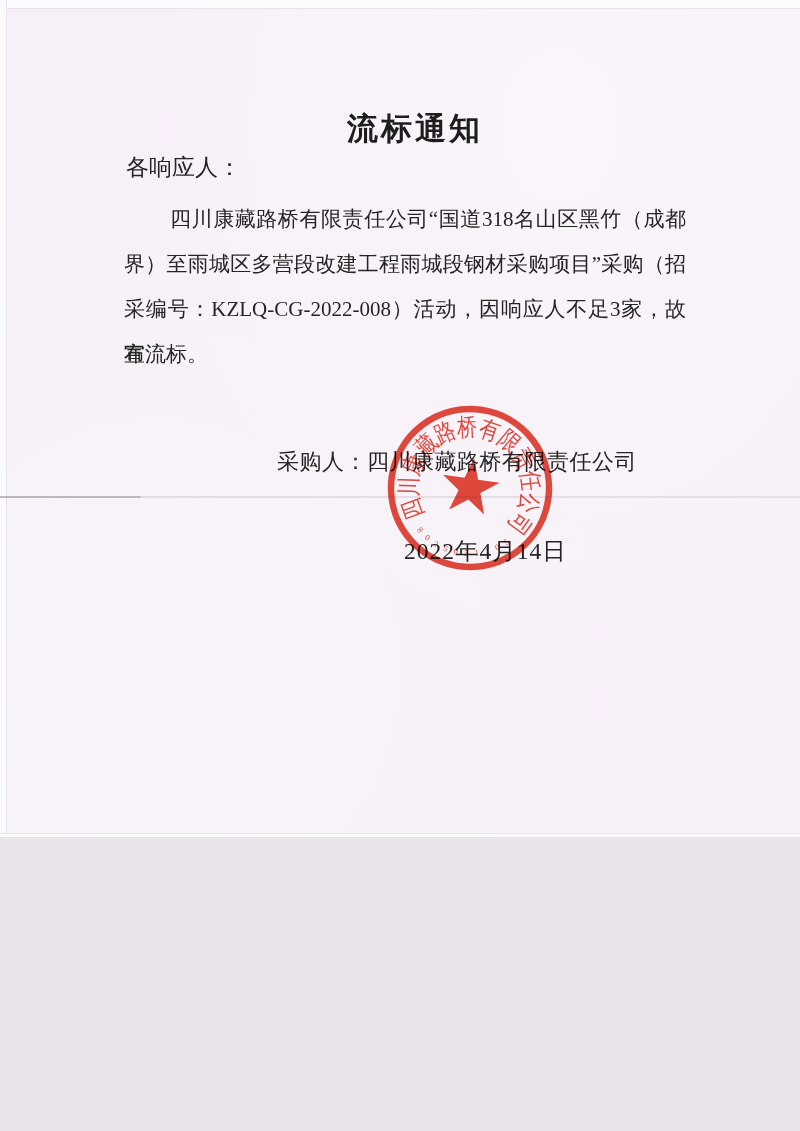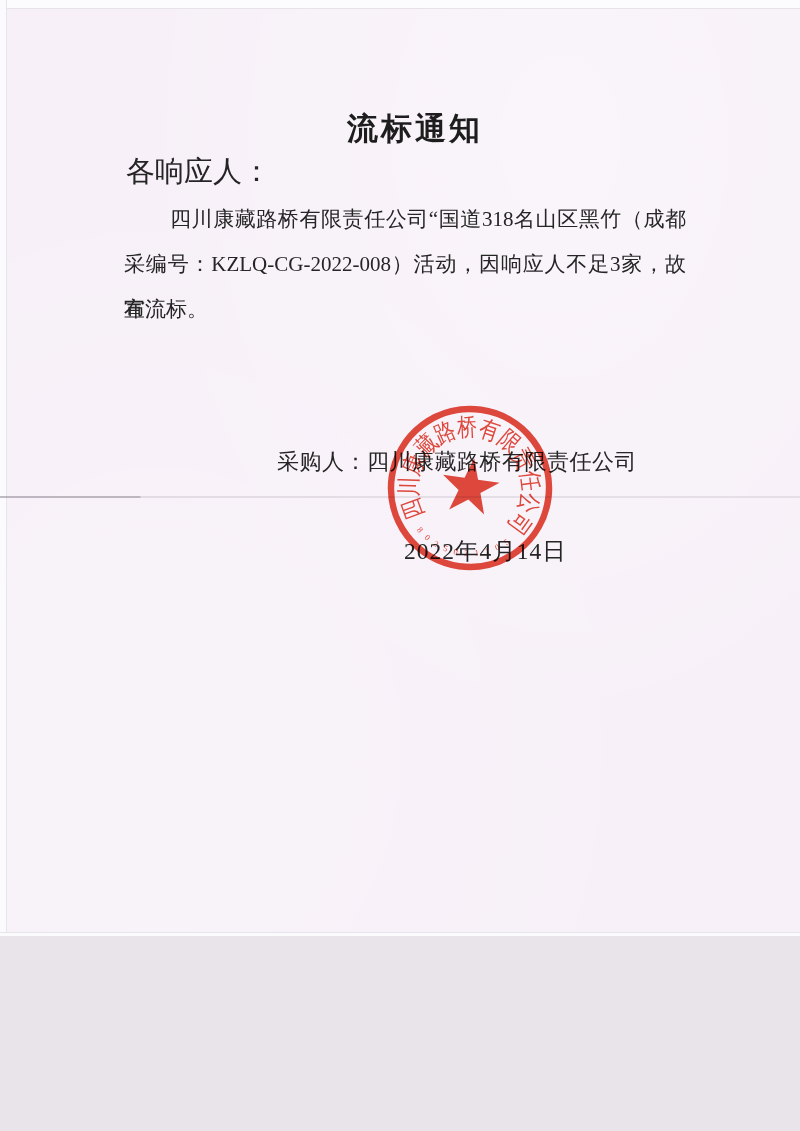--- a/index.html
+++ b/index.html
@@ -3,21 +3,21 @@
 <meta charset="utf-8">
 <style>
   html, body {
     margin: 0;
     padding: 0;
     background: #e9e4ea;
   }
   .page {
     position: relative;
     width: 800px;
-    height: 936px;
+    height: 837px;
     margin: 0 auto;
     background:
       radial-gradient(ellipse at 70% 15%, rgba(255,255,255,0.35), rgba(255,255,255,0) 55%),
       radial-gradient(ellipse at 20% 80%, rgba(255,255,255,0.18), rgba(255,255,255,0) 60%),
       #f7f0f8;
     overflow: hidden;
     font-family: "Liberation Serif", "DejaVu Serif", serif;
     color: #222222;
   }
   
@@ -47,21 +47,21 @@
     top: 108px; left: 30px; width: 770px;
     text-align: center;
     font-size: 31px;
     font-weight: bold;
     letter-spacing: 3px;
     color: #1d1d1d;
   }
   .salutation {
     position: absolute;
     top: 152px; left: 126px;
-    font-size: 29px;
+    font-size: 23px;
     color: #252525;
   }
   .body-text {
     position: absolute;
     top: 197px; left: 124px; width: 562px;
     font-size: 21px;
     line-height: 45px;
     color: #252525;
   }
   .body-line { height: 45px; white-space: nowrap; }
@@ -100,20 +100,21 @@
   <div class="edge-left"></div>
   <div class="edge-bottom"></div>
   <div class="scan-line"></div>
 
   <div class="doc-title">流标通知</div>
 
   <div class="salutation">各响应人：</div>
 
   <div class="body-text">
     <div class="body-line stretch indent">四川康藏路桥有限责任公司“国道318名山区黑竹（成都</div>
+    <div class="body-line stretch">界）至雨城区多营段改建工程雨城段钢材采购项目”采购（招</div>
     <div class="body-line stretch">采编号：KZLQ-CG-2022-008）活动，因响应人不足3家，故宣</div>
     <div class="body-line">布流标。</div>
   </div>
 
   <div class="purchaser-line">采购人：四川康藏路桥有限责任公司</div>
 
   <div class="date-line">2022年4月14日</div>
 
   <svg class="seal" viewBox="-104 -104 208 208" xmlns="http://www.w3.org/2000/svg">
     <g id="seal-group" transform="rotate(8)">

